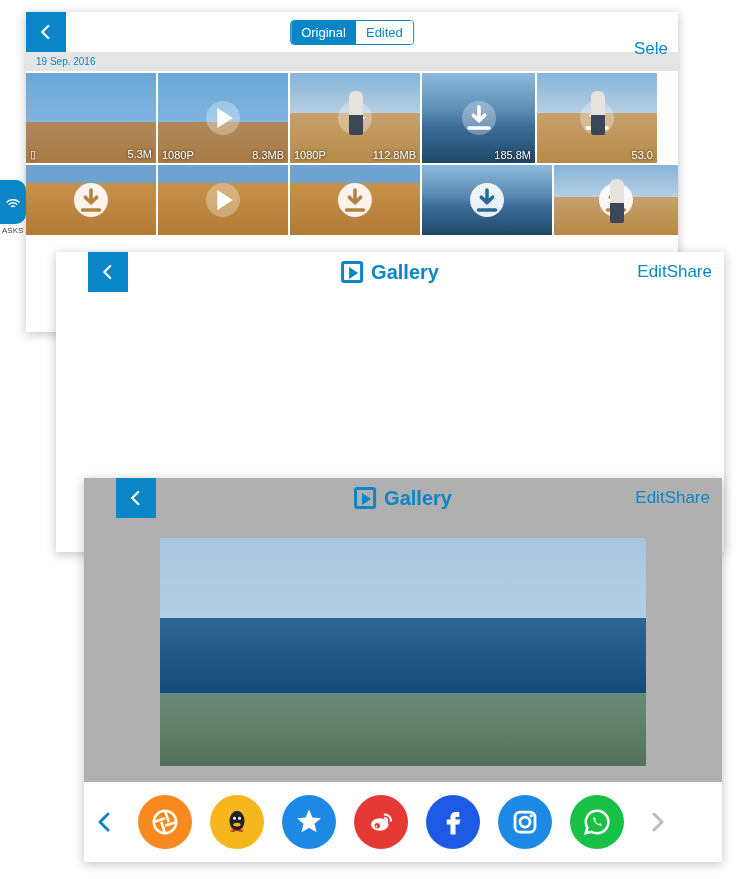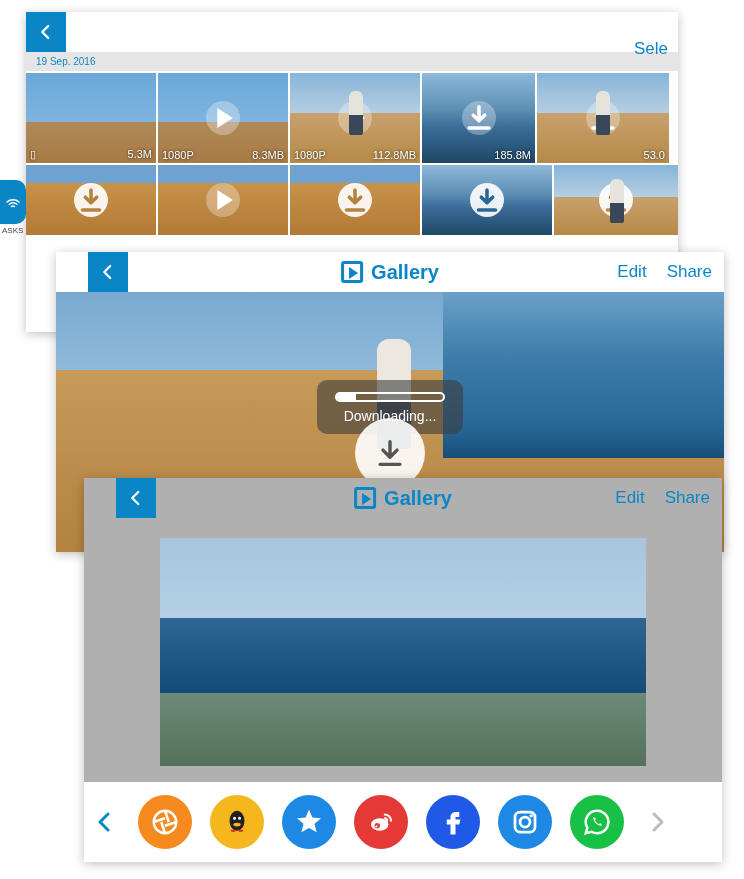--- a/index.html
+++ b/index.html
@@ -67,21 +67,21 @@
   .l2 { left: 56px; top: 252px; width: 668px; height: 300px; }
   .g-header {
     height: 40px; display: flex; align-items: center; position: relative; background: #fff; padding-left: 32px;
   }
   .g-title {
     position: absolute; left: 50%; transform: translateX(-50%);
     display: flex; align-items: center; gap: 8px; color: #0a86c7; font-size: 20px; font-weight: 600;
   }
   .g-title .ico { width: 22px; height: 22px; border: 3px solid #0a86c7; border-radius: 3px; position: relative; }
   .g-title .ico::after { content:""; position:absolute; left:5px; top:3px; border-left:9px solid #0a86c7; border-top:6px solid transparent; border-bottom:6px solid transparent; }
-  .g-links { position: absolute; right: 12px; display: flex; gap: 20px; color: #0a86c7; font-size: 17px; }
+  .g-links { position: absolute; right: 12px; display: flex; color: #0a86c7; font-size: 17px; }
   .l2-body { position: relative; height: 260px; overflow: hidden; }
   .l2-body .bg { position:absolute; inset:0; background: linear-gradient(180deg,#7aa9d0 0%,#8fb9da 30%,#c79a58 30%,#b3823f 100%); }
   .l2-body .figure{position:absolute;left:48%;top:18%;width:34px;height:110px;background:linear-gradient(#ece7df 0%,#ece7df 55%,#3d4a5d 55%,#3d4a5d 100%);border-radius:12px 12px 4px 4px;}
   .l2-body .ocean{position:absolute;right:0;top:0;width:42%;height:64%;background:linear-gradient(180deg,#6aa1c8 0%,#3e7ba8 40%,#286897 80%,#184e78 100%);}
   .dl-box {
     position:absolute; left:50%; top:34%; transform:translateX(-50%);
     background: rgba(60,60,60,.6); border-radius: 10px; padding: 12px 18px 10px 18px;
     display:flex; flex-direction:column; align-items:center; gap:6px;
   }
   .dl-bar { width: 110px; height: 10px; border:2px solid #fff; border-radius:6px; position:relative; }
@@ -111,20 +111,24 @@
 </head>
 <body>
 
 <div class="layer l1">
   <div class="l1-header">
     <div class="back-btn">
       <svg viewBox="0 0 24 24">
           <path d="M15 4 L7 12 L15 20" stroke="#fff" stroke-width="3" fill="none" stroke-linecap="round" stroke-linejoin="round"></path>
         </svg>
     </div>
+    <div class="segmented">
+      <div class="seg active">Original</div>
+      <div class="seg">Edited</div>
+    </div>
     <div class="select-link">Sele</div>
   </div>
   <div class="l1-date">19 Sep. 2016</div>
 
   <div class="thumb-row">
     <div class="thumb sky" style="width:130px">
       <div class="meta">
           <span>▯</span>
           <span>5.3M</span>
         </div>
@@ -155,21 +159,21 @@
       <div class="centericon">
           <svg viewBox="0 0 24 24">
             <path d="M12 4v10m0 0l-4-4m4 4l4-4M5 19h14" stroke="#fff" stroke-width="2.5" fill="none" stroke-linecap="round"></path>
           </svg>
         </div>
       <div class="meta">
           <span></span>
           <span>185.8M</span>
         </div>
     </div>
-    <div class="thumb person" style="width:132px">
+    <div class="thumb person" style="width:120px">
       <div class="centericon">
           <svg viewBox="0 0 24 24">
             <path d="M12 4v10m0 0l-4-4m4 4l4-4M5 19h14" stroke="#fff" stroke-width="2.5" fill="none" stroke-linecap="round"></path>
           </svg>
         </div>
       <div class="meta">
           <span></span>
           <span>53.0</span>
         </div>
     </div>
@@ -229,34 +233,20 @@
     </div>
     <div class="g-title">
       <span class="ico"></span>
       <span>Gallery</span>
     </div>
     <div class="g-links">
       <span>Edit</span>
       <span>Share</span>
     </div>
   </div>
-  <div class="l2-body">
-    <div class="bg"></div>
-    <div class="ocean"></div>
-    <div class="figure"></div>
-    <div class="dl-box">
-      <div class="dl-bar"></div>
-      <div class="dl-txt">Downloading...</div>
-    </div>
-    <div class="dl-circ">
-      <svg viewBox="0 0 24 24" width="34" height="34">
-          <path d="M12 4v11m0 0l-5-5m5 5l5-5M5 20h14" stroke="#555" stroke-width="2.4" fill="none" stroke-linecap="round"></path>
-        </svg>
-    </div>
-  </div>
 </div>
 
 <div class="layer l3">
   <div class="l3-dim"></div>
   <div class="g-header">
     <div class="back-btn">
       <svg viewBox="0 0 24 24">
           <path d="M15 4 L7 12 L15 20" stroke="#fff" stroke-width="3" fill="none" stroke-linecap="round" stroke-linejoin="round"></path>
         </svg>
     </div>

